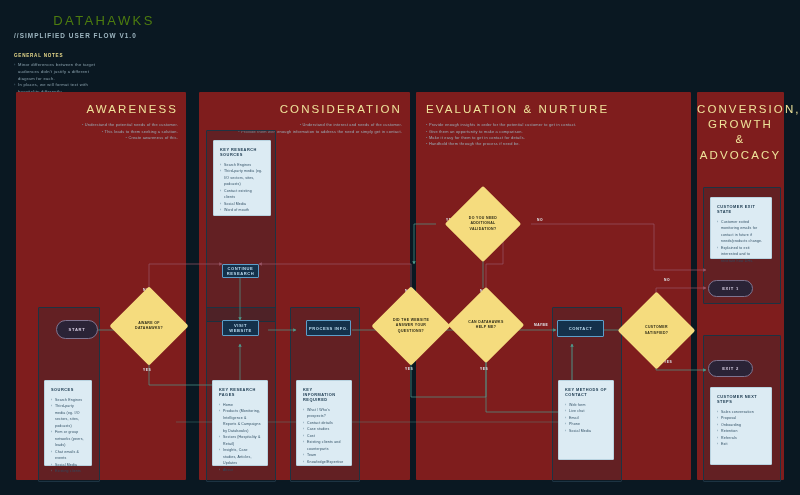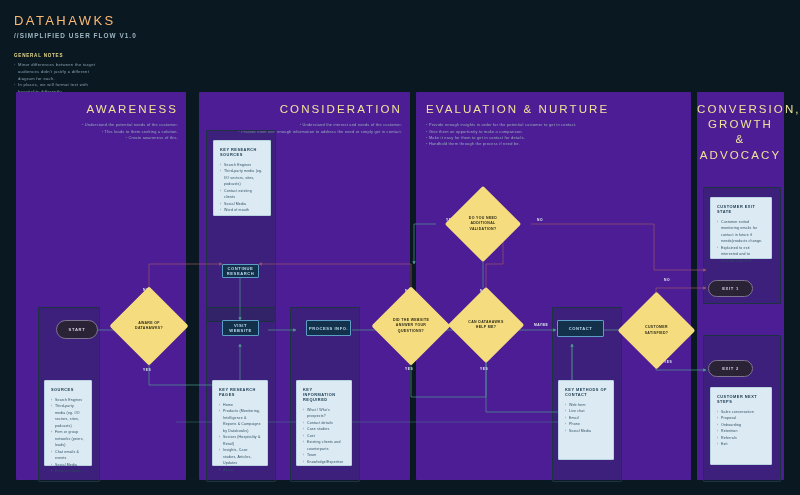--- a/index.html
+++ b/index.html
@@ -8,22 +8,22 @@
     background:#0a1822;
     font-family:"Liberation Sans", sans-serif;
     color:#cfe3ea;
     position:relative;
   }
   #root{position:absolute;inset:0;}
 
   
   .masthead{position:absolute;left:14px;top:14px;width:180px;}
   .brand{
-    font-size:13px;letter-spacing:2.4px;color:#fdba74;
-    font-weight:400;line-height:1;
+    font-size:13px;letter-spacing:2.4px;color:#4d7c0f;
+    font-weight:400;line-height:1;text-align:center;
   }
   .subbrand{
     margin-top:5px;font-size:6.4px;letter-spacing:1.05px;
     color:#9fb7c2;font-weight:700;
   }
   .notes-title{
     margin-top:14px;font-size:4.6px;letter-spacing:.75px;
     color:#e7d98b;font-weight:700;
   }
   .notes-list{margin:4px 0 0 0;padding:0;list-style:none;}
@@ -34,21 +34,21 @@
   }
   .notes-list li:before{
     content:"›";position:absolute;left:0;top:0;color:#5d7b89;
   }
 
   
   .board{position:absolute;left:16px;top:92px;width:768px;height:388px;}
 
   .col{
     position:absolute;top:0;bottom:0;
-    background:#4c1d95;
+    background:#7f1d1d;
     border-radius:1px;
   }
   .col.c1{left:0;width:170px;}
   .col.c2{left:183px;width:211px;}
   .col.c3{left:400px;width:275px;}
   .col.c4{left:681px;width:87px;}
 
   .col-head{
     position:absolute;right:8px;top:10px;text-align:right;
   }

